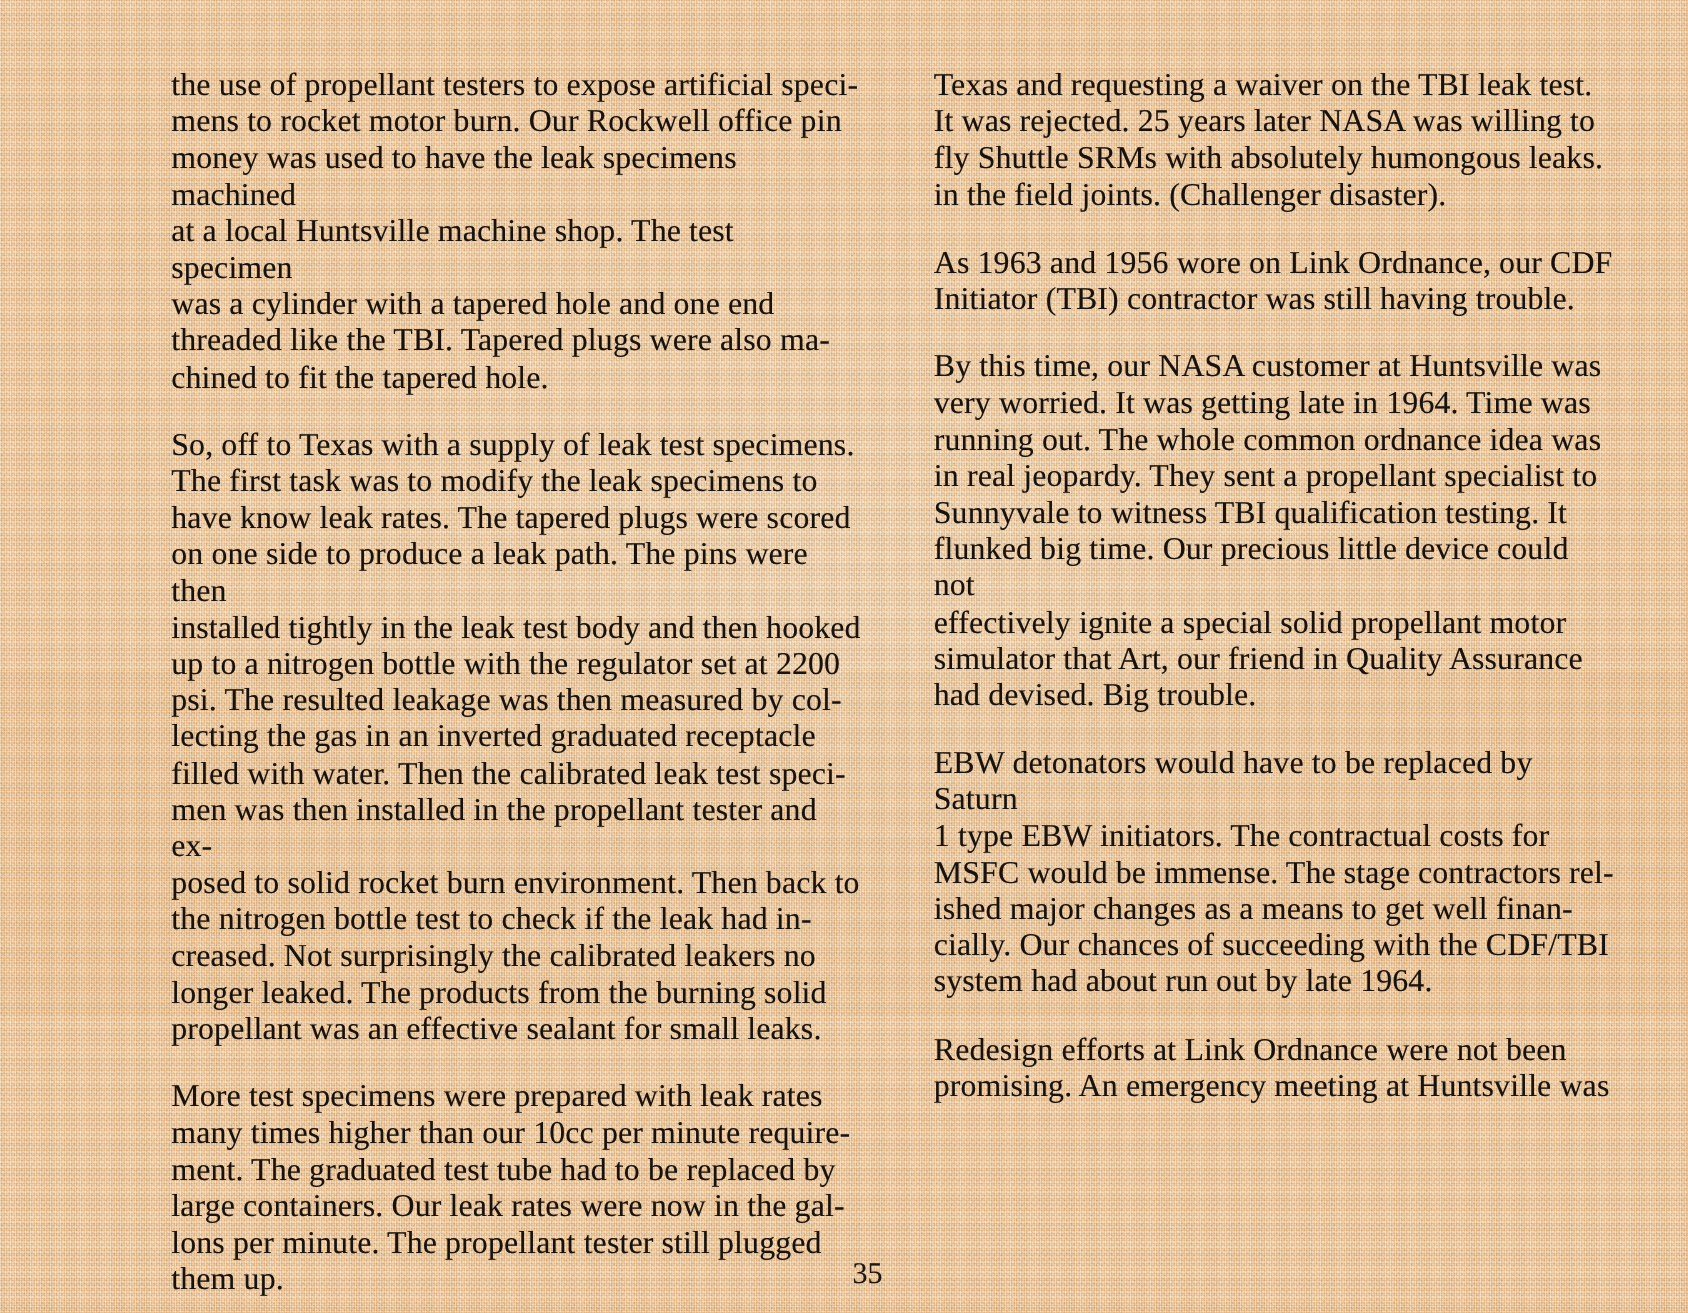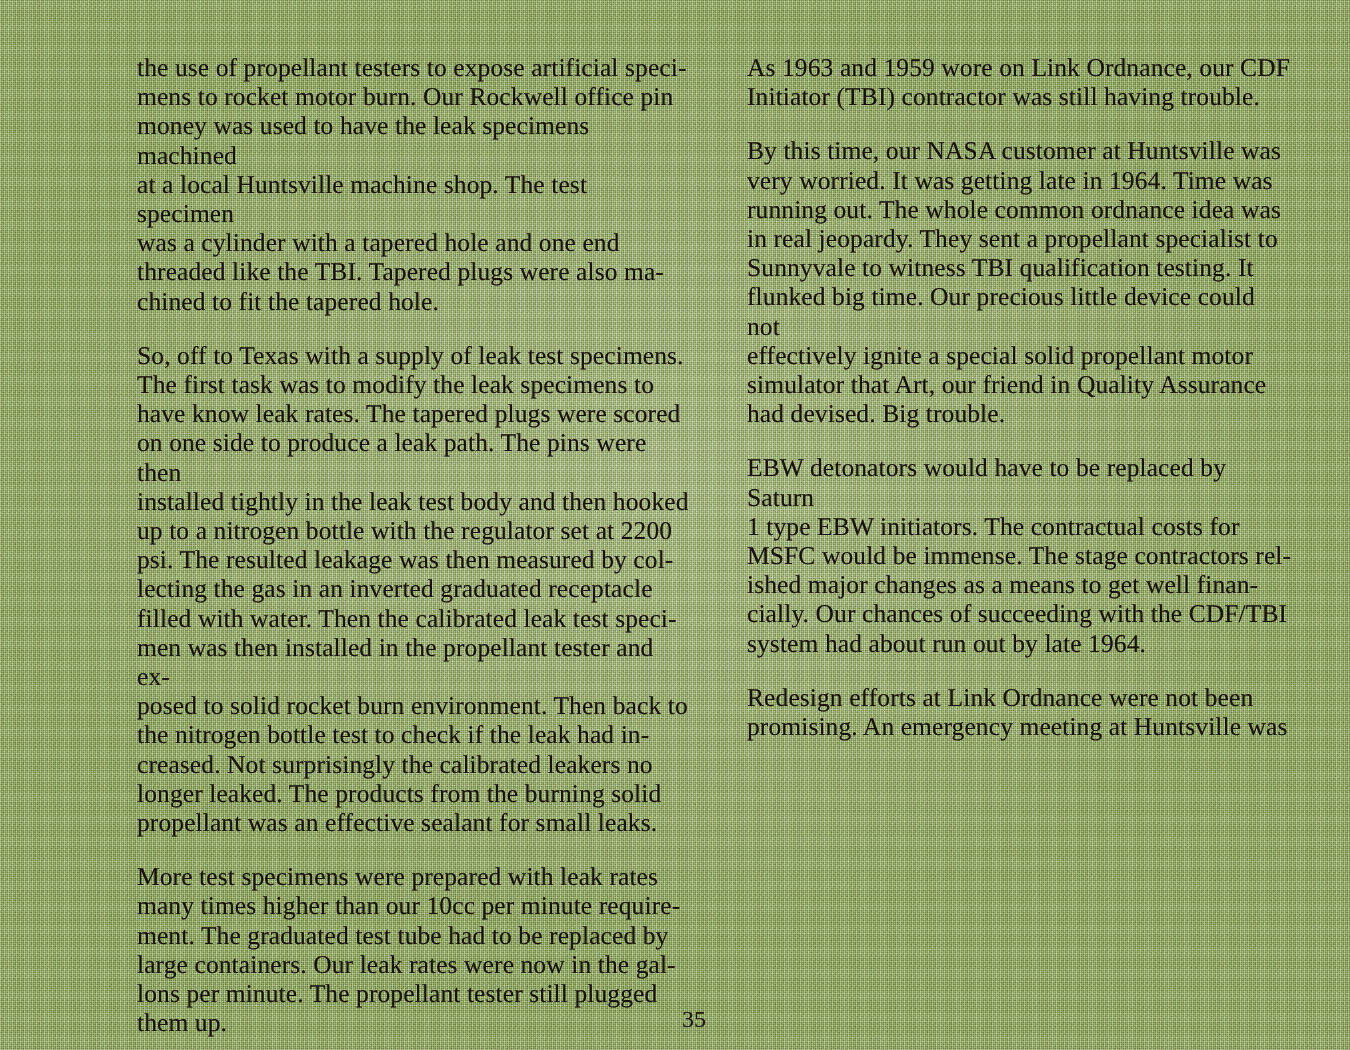--- a/index.html
+++ b/index.html
@@ -13,21 +13,21 @@
     overflow: hidden;
     font-family: "Liberation Serif", "DejaVu Serif", serif;
     background-color: #cfc5ad;
   }
 
   
   .page {
     position: relative;
     width: 1350px;
     height: 1050px;
-    background-color: #4d7c0f;
+    background-color: #fdba74;
     box-sizing: border-box;
   }
 
   
   .texture {
     position: absolute;
     inset: 0;
     pointer-events: none;
     background-image:
       repeating-linear-gradient(90deg,
@@ -164,21 +164,25 @@
       <p class="para">More test specimens were prepared with leak rates
 many times higher than our 10cc per minute require-
 ment.  The graduated test tube had to be  replaced by
 large containers.  Our leak rates were now in the gal-
 lons per minute.  The propellant tester still plugged
 them up.</p>
 
     </div>
 
     <div class="column column-right">
-      <p class="para">As 1963 and 1959 wore on Link Ordnance, our CDF
+      <p class="para">Texas and requesting a waiver on the TBI leak test.
+It was rejected.   25 years later NASA was willing to
+fly Shuttle SRMs with absolutely humongous leaks.
+in the field joints.  (Challenger disaster).</p>
+      <p class="para">As 1963 and 1956 wore on Link Ordnance, our CDF
 Initiator (TBI) contractor was still having trouble.</p>
       <p class="para">By this time, our NASA customer at Huntsville was
 very worried.  It was getting late in 1964.  Time was
 running out.  The whole common ordnance idea was
 in real jeopardy.  They sent a propellant specialist to
 Sunnyvale to witness TBI qualification testing.  It
 flunked big time.  Our precious little device could not
 effectively ignite a special solid propellant motor
 simulator that Art, our friend in Quality Assurance
 had devised.  Big trouble.</p>

